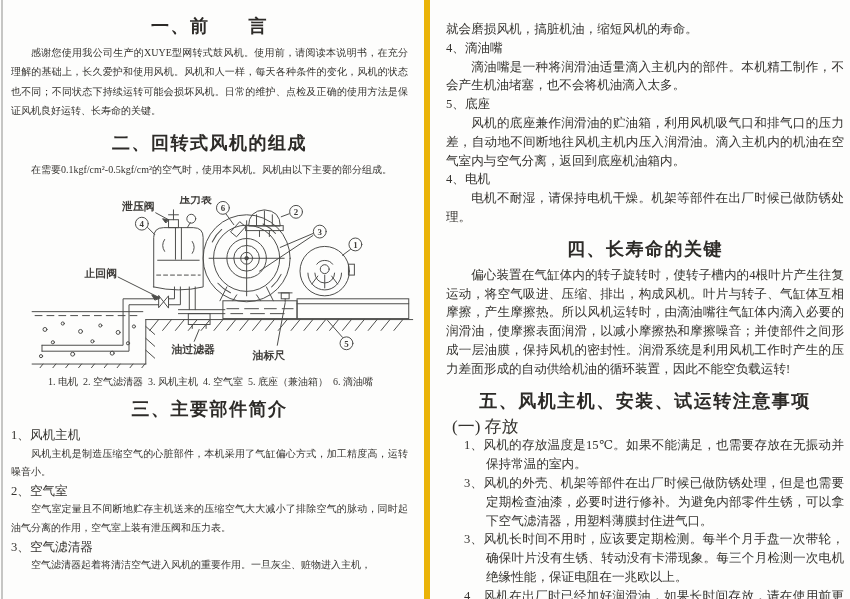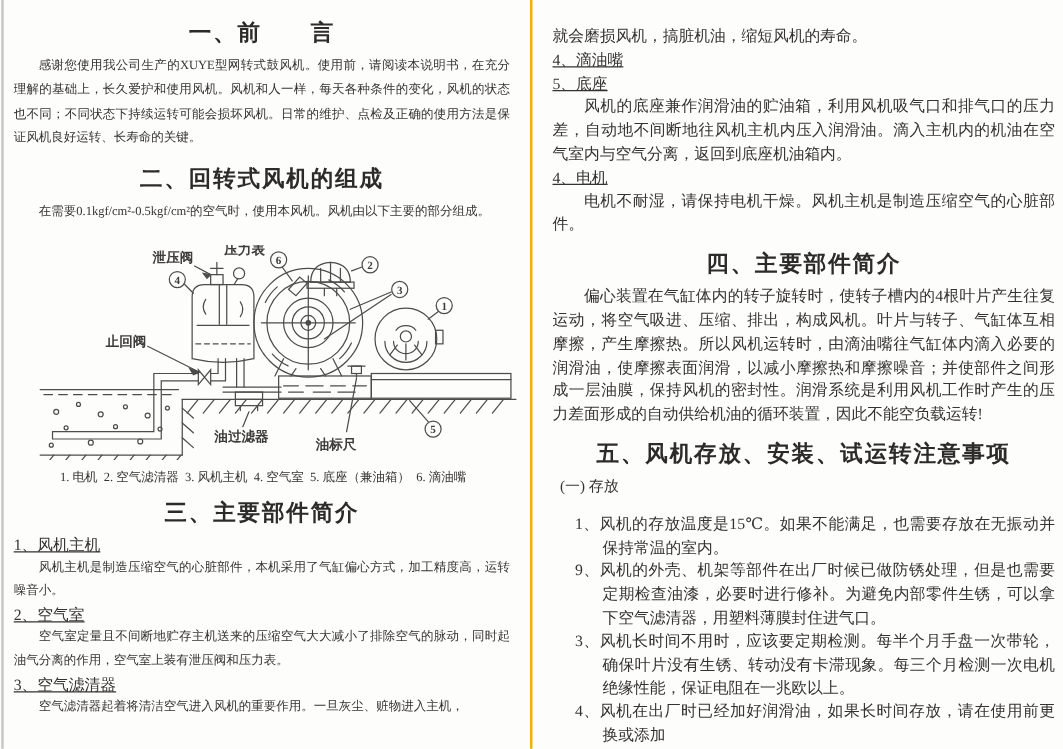--- a/index.html
+++ b/index.html
@@ -4,35 +4,35 @@
 <style>
   html,body{margin:0;padding:0;}
   body{
     width:850px;height:599px;overflow:hidden;background:#fdfdfc;
     font-family:"Liberation Serif","DejaVu Serif",serif;color:#35332f;
   }
   .page{display:flex;width:850px;height:599px;position:relative;}
   .left-edge{position:absolute;left:1px;top:0;bottom:0;width:2px;background:#c6c6c4;}
   .col{box-sizing:border-box;}
   .col-left{width:424px;padding:4px 16px 0 11px;}
-  .col-right{width:426px;border-left:2px solid #eab308;padding:20px 6px 0 16px;}
+  .col-right{width:426px;border-left:6px solid #eab308;padding:20px 6px 0 16px;}
   .sec-title{
     font-family:"Liberation Sans","DejaVu Sans",sans-serif;font-weight:bold;
     font-size:18px;line-height:24px;text-align:center;color:#2d2b28;
     margin:10px 0 5px;letter-spacing:1.5px;
   }
   .sec-title.mt-sm{margin-top:7px;}
   .body-p{font-size:10px;line-height:19.4px;text-align:justify;margin:0;text-indent:2em;}
-  .item-head{font-size:12.6px;line-height:19px;margin:0;text-decoration:underline;}
+  .item-head{font-size:12.6px;line-height:19px;margin:0;}
   .tight{line-height:18.6px;}
   .col-right .body-p,.col-right .item-head{font-size:12.6px;line-height:18.8px;}
   .cont{text-indent:0;}
   .fig{margin:17px 0 0 2px;padding:0;}
   .fig-caption{font-size:10px;line-height:16px;text-align:center;margin:2px 0 0;white-space:pre;}
-  .sub-head{font-size:12px;line-height:18.8px;margin:0 0 11px 6px;}
+  .sub-head{font-size:17px;line-height:18.8px;margin:0 0 0 6px;}
   .list-item{
     font-size:12.6px;line-height:18.8px;text-align:justify;margin:0 0 0 10px;
     padding-left:30px;text-indent:-22px;
   }
   svg text{font-family:"Liberation Serif","DejaVu Serif",serif;font-weight:bold;fill:#3e3c39;}
   svg .callout-num{font-family:"DejaVu Sans",sans-serif;font-weight:normal;font-size:9px;}
 </style>
 </head>
 <body>
 
@@ -165,28 +165,29 @@
     <p class="body-p tight">风机主机是制造压缩空气的心脏部件，本机采用了气缸偏心方式，加工精度高，运转噪音小。</p>
     <p class="item-head tight">2、空气室</p>
     <p class="body-p tight">空气室定量且不间断地贮存主机送来的压缩空气大大减小了排除空气的脉动，同时起油气分离的作用，空气室上装有泄压阀和压力表。</p>
     <p class="item-head tight">3、空气滤清器</p>
     <p class="body-p tight">空气滤清器起着将清洁空气进入风机的重要作用。一旦灰尘、赃物进入主机，</p>
   </div>
 
   <div class="col col-right">
     <p class="body-p cont">就会磨损风机，搞脏机油，缩短风机的寿命。</p>
     <p class="item-head">4、滴油嘴</p>
+    <p class="body-p">滴油嘴是一种将润滑油适量滴入主机内的部件。本机精工制作，不会产生机油堵塞，也不会将机油滴入太多。</p>
     <p class="item-head">5、底座</p>
     <p class="body-p">风机的底座兼作润滑油的贮油箱，利用风机吸气口和排气口的压力差，自动地不间断地往风机主机内压入润滑油。滴入主机内的机油在空气室内与空气分离，返回到底座机油箱内。</p>
     <p class="item-head">4、电机</p>
-    <p class="body-p">电机不耐湿，请保持电机干燥。风机主机是制造压缩空气的心脏部件。</p>
+    <p class="body-p">电机不耐湿，请保持电机干燥。机架等部件在出厂时候已做防锈处理。</p>
 
-    <h2 class="sec-title">四、主要部件简介</h2>
+    <h2 class="sec-title">四、长寿命的关键</h2>
     <p class="body-p">偏心装置在气缸体内的转子旋转时，使转子槽内的4根叶片产生往复运动，将空气吸进、压缩、排出，构成风机。叶片与转子、气缸体互相摩擦，产生摩擦热。所以风机运转时，由滴油嘴往气缸体内滴入必要的润滑油，使摩擦表面润滑，以减小摩擦热和摩擦噪音；并使部件之间形成一层油膜，保持风机的密封性。润滑系统是利用风机工作时产生的压力差面形成的自动供给机油的循环装置，因此不能空负载运转!</p>
 
-    <h2 class="sec-title">五、风机存放、安装、试运转注意事项</h2>
+    <h2 class="sec-title">五、风机主机、安装、试运转注意事项</h2>
     <p class="sub-head">(一) 存放</p>
     <p class="list-item">1、风机的存放温度是15℃。如果不能满足，也需要存放在无振动并保持常温的室内。</p>
-    <p class="list-item">9、风机的外壳、机架等部件在出厂时候已做防锈处理，但是也需要定期检查油漆，必要时进行修补。为避免内部零件生锈，可以拿下空气滤清器，用塑料薄膜封住进气口。</p>
+    <p class="list-item">3、风机的外壳、机架等部件在出厂时候已做防锈处理，但是也需要定期检查油漆，必要时进行修补。为避免内部零件生锈，可以拿下空气滤清器，用塑料薄膜封住进气口。</p>
     <p class="list-item">3、风机长时间不用时，应该要定期检测。每半个月手盘一次带轮，确保叶片没有生锈、转动没有卡滞现象。每三个月检测一次电机绝缘性能，保证电阻在一兆欧以上。</p>
     <p class="list-item">4、风机在出厂时已经加好润滑油，如果长时间存放，请在使用前更换或添加</p>
   </div>
 </div>
 
 </body></html>

